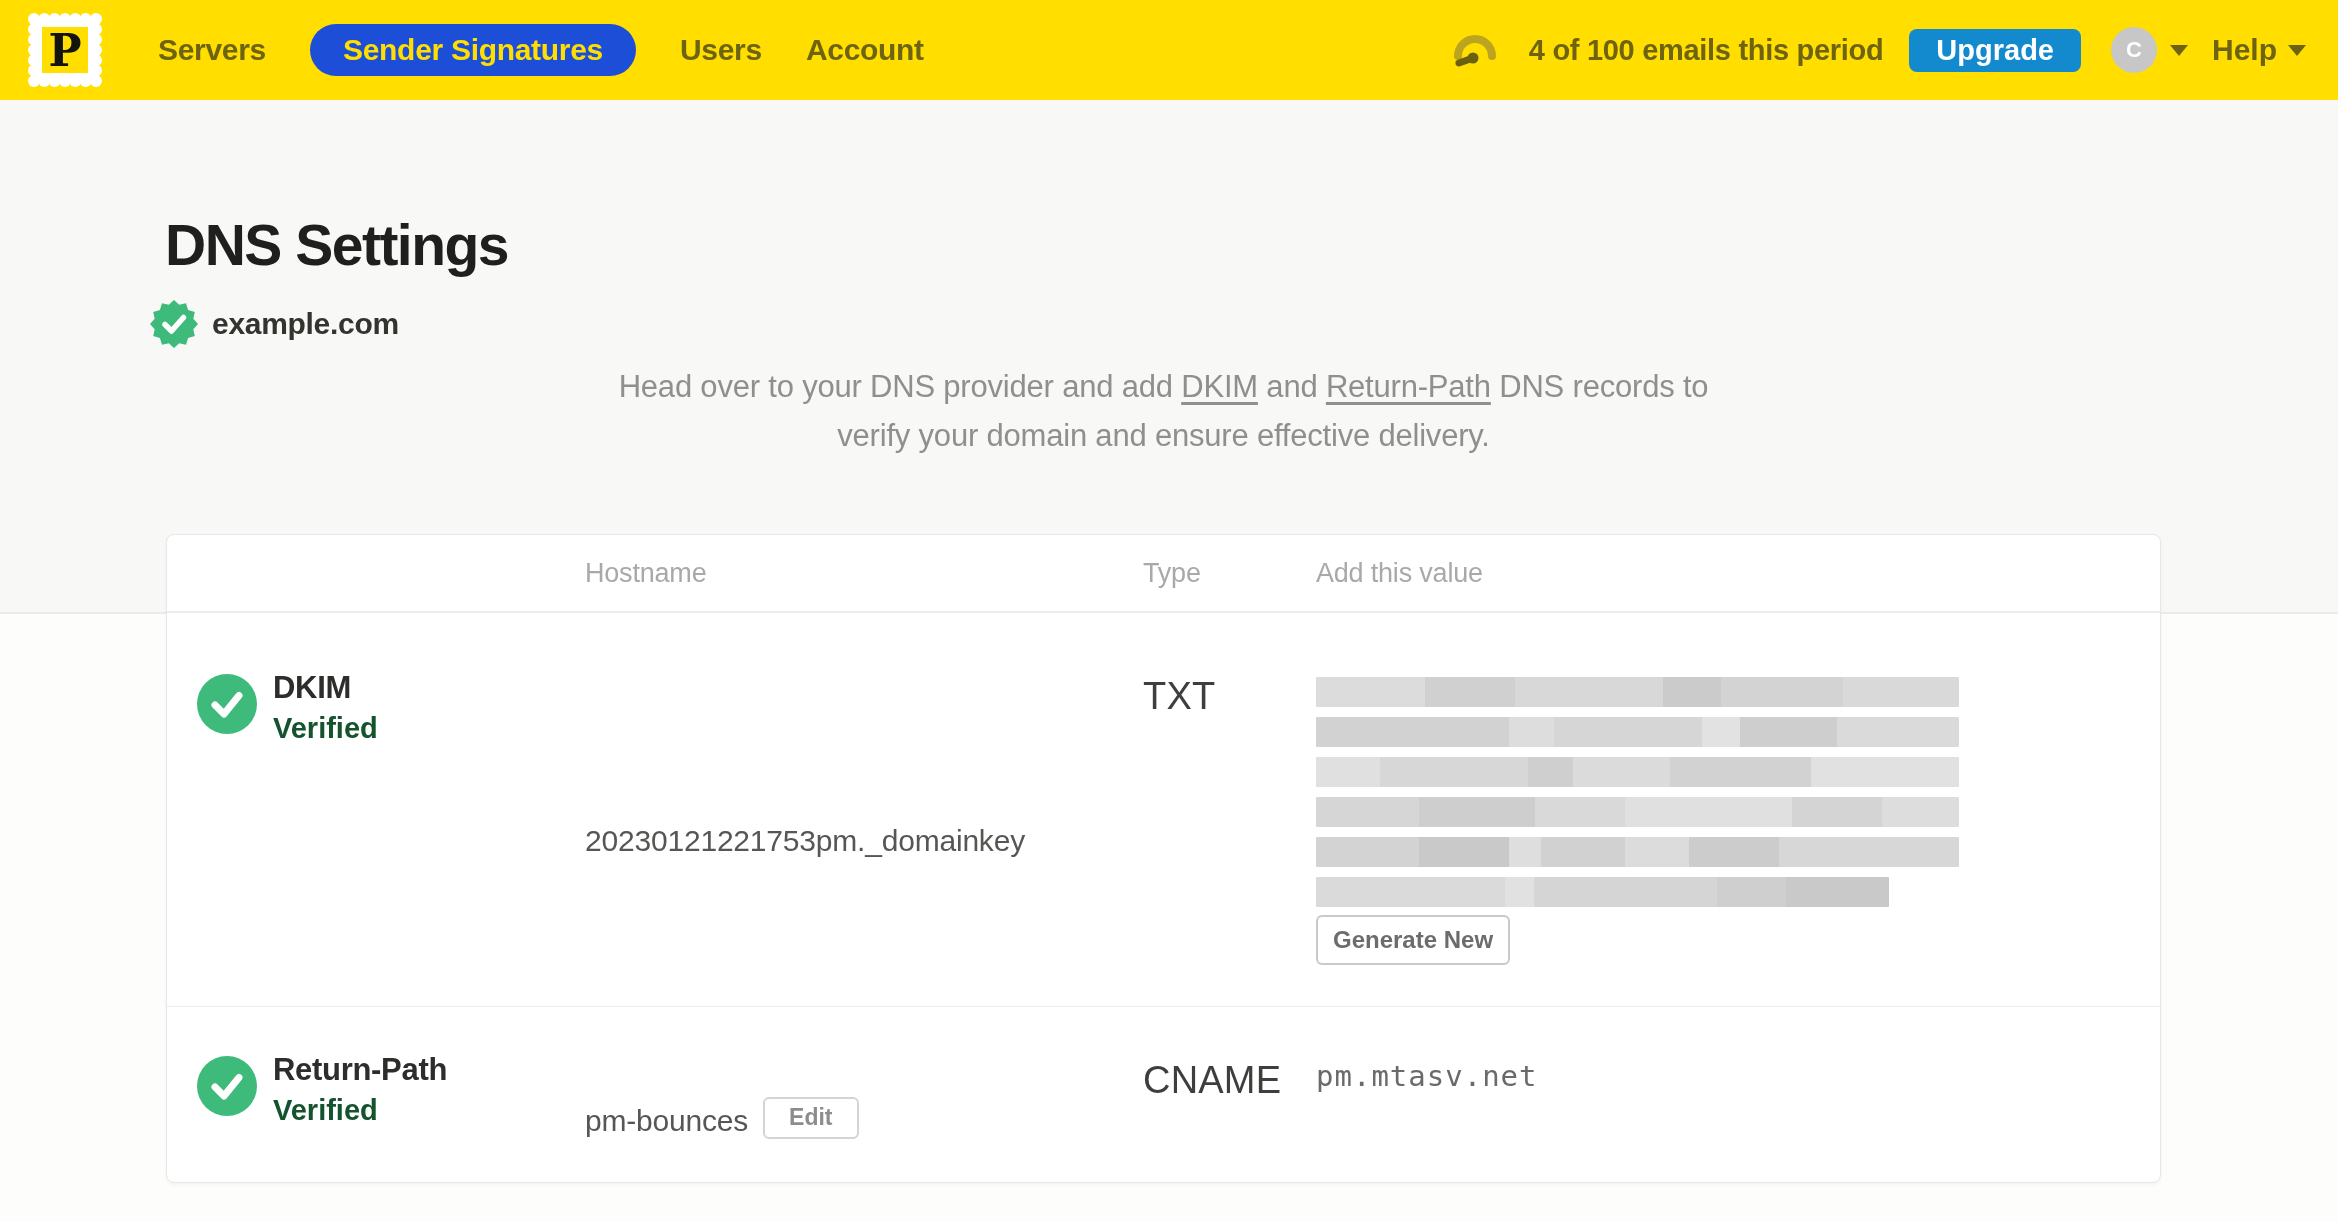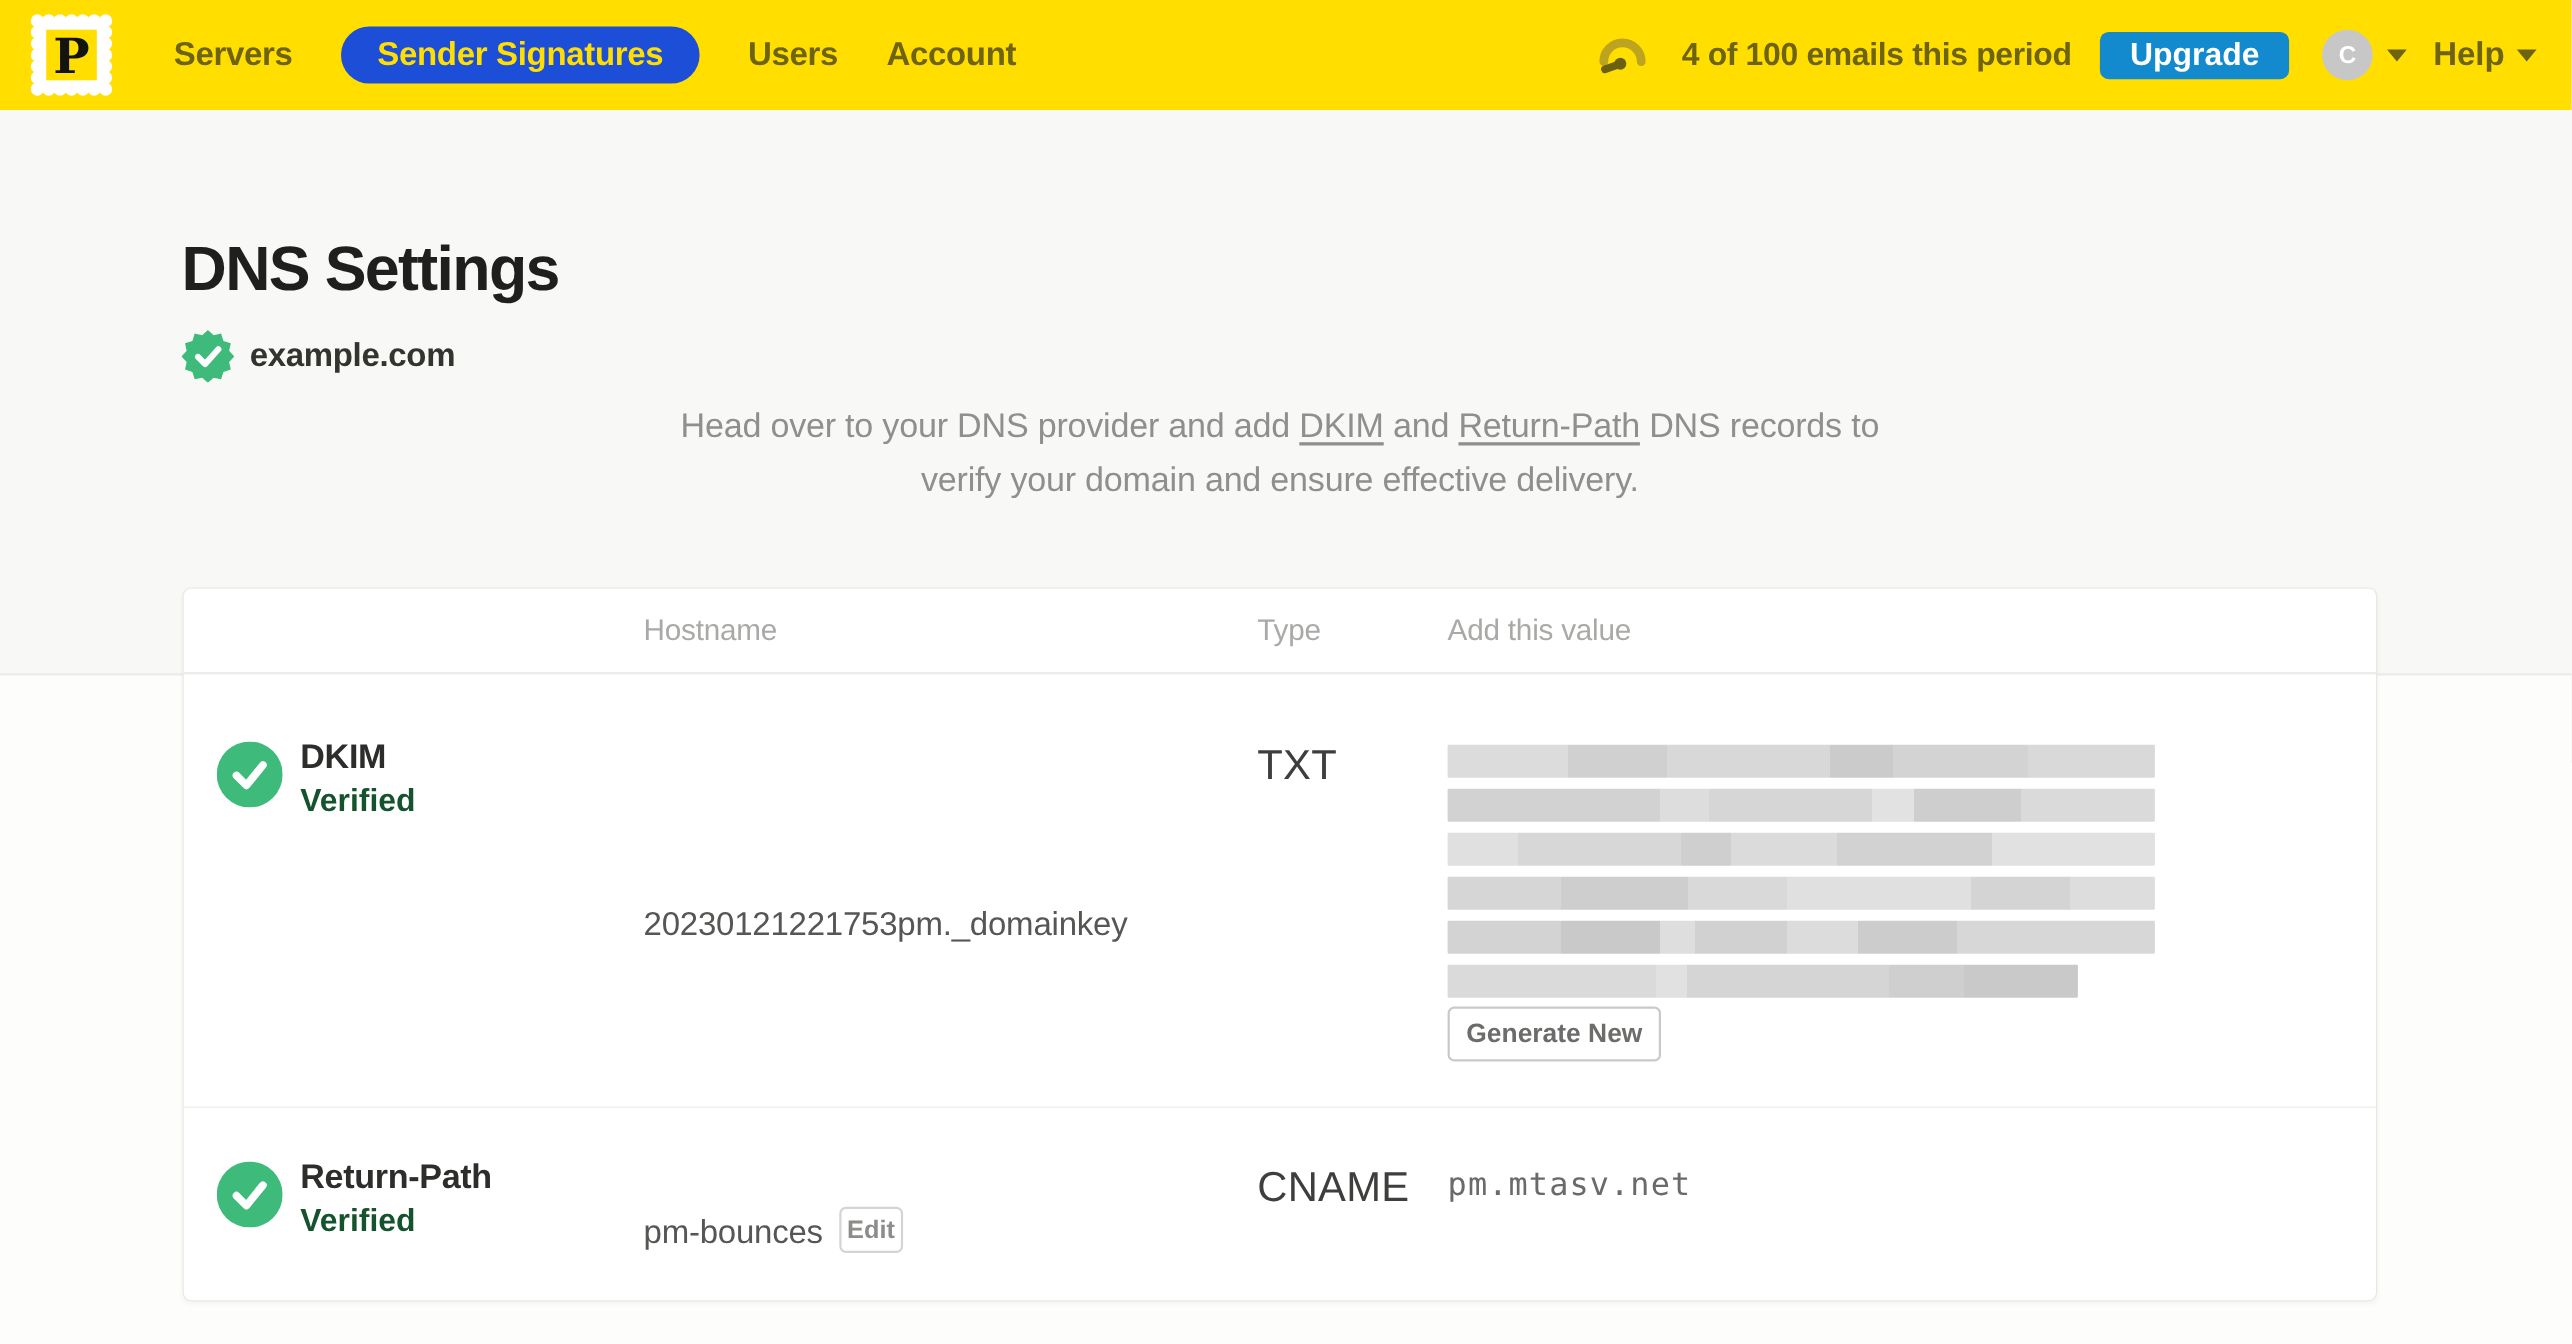--- a/index.html
+++ b/index.html
@@ -47,21 +47,21 @@
     position:absolute; top:100px; left:0; width:2338px; height:514px;
     background:#F8F8F6; border-bottom:2px solid #EBEBE9; z-index:1;
   }
 
   
   .page-title{
     position:absolute; left:165px; top:212px; z-index:2;
     font-size:57px; font-weight:700; letter-spacing:-1.5px; color:#1F1F1D;
   }
   .domain{
-    position:absolute; left:165px; top:300px; z-index:2;
+    position:absolute; left:150px; top:300px; z-index:2;
     display:flex; align-items:center; gap:14px;
   }
   .domain-name{ font-size:30px; font-weight:700; color:#33332F; letter-spacing:-0.3px; }
   .intro{
     position:absolute; left:166px; top:362px; width:1995px; z-index:2;
     text-align:center; font-size:31px; line-height:49px; color:#8F8F8D; letter-spacing:-0.2px;
   }
   .intro a{ color:#8F8F8D; text-decoration:underline; text-underline-offset:5px; cursor:pointer; }
 
   
@@ -97,21 +97,21 @@
   .bar:nth-child(5){ background:linear-gradient(90deg,#d3d3d3 0 16%,#c9c9c9 16% 30%,#dedede 30% 35%,#d1d1d1 35% 48%,#dcdcdc 48% 58%,#cccccc 58% 72%,#d7d7d7 72% 100%); }
   .bar:nth-child(6){ width:573px; margin-bottom:0;
     background:linear-gradient(90deg,#dadada 0 33%,#e1e1e1 33% 38%,#d5d5d5 38% 70%,#cfcfcf 70% 82%,#c9c9c9 82% 100%); }
 
   .generate-btn{
     margin-top:8px; height:50px; padding:0 15px; background:#FFFFFF;
     border:2px solid #C9C9C7; border-radius:6px; cursor:pointer;
     font-family:"Liberation Sans", sans-serif; font-size:24px; font-weight:700; color:#6C6C6A;
   }
   .edit-btn{
-    margin-top:-6px; height:42px; padding:0 5px; background:#FFFFFF;
+    margin-top:-6px; height:42px; padding:0 24px; background:#FFFFFF;
     border:2px solid #D4D4D2; border-radius:6px; cursor:pointer;
     font-family:"Liberation Sans", sans-serif; font-size:23px; font-weight:700; color:#8C8C8A;
   }
   .mono-value{ font-family:"DejaVu Sans Mono", monospace; font-size:29px; color:#6A6A68; letter-spacing:1px; }
 </style>
 </head>
 <body>
 
 <div class="screen">
 

